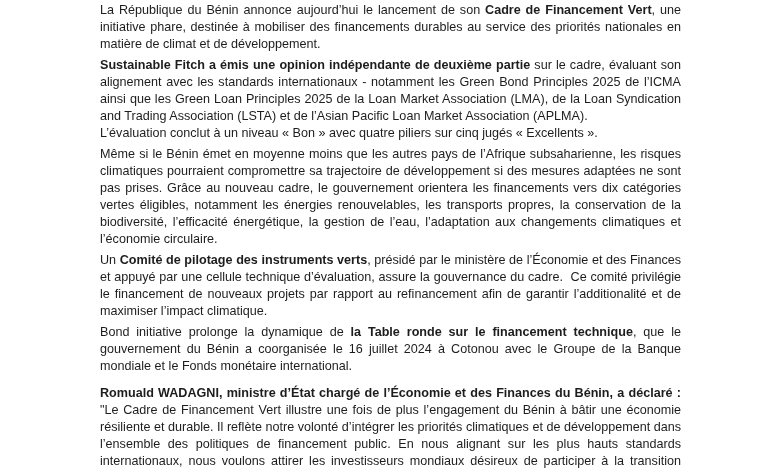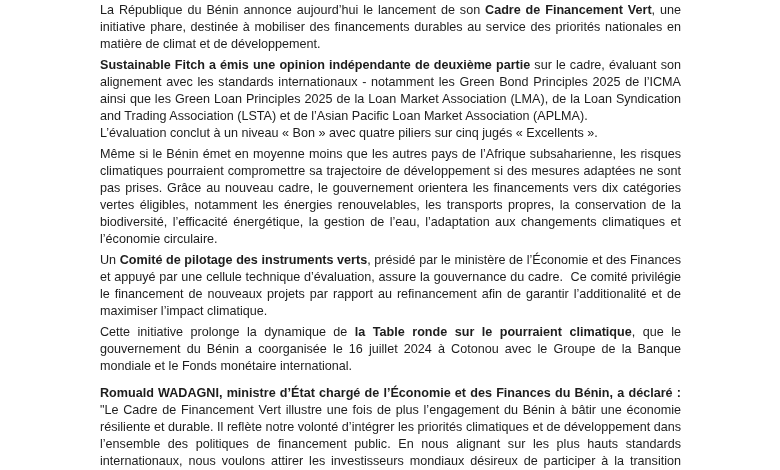--- a/index.html
+++ b/index.html
@@ -36,15 +36,15 @@
 </style>
 </head>
 <body>
 
 <main class="page">
   <p class="para"><span>La République du Bénin annonce aujourd’hui le lancement de son </span><span class="b">Cadre de Financement Vert</span><span>, une initiative phare, destinée à mobiliser des financements durables au service des priorités nationales en matière de climat et de développement.</span></p>
   <p class="para"><span class="b">Sustainable Fitch a émis une opinion indépendante de deuxième partie</span><span> sur le cadre, évaluant son alignement avec les standards internationaux - notamment les </span><span class="i">Green Bond Principles 2025</span><span> de l’ICMA ainsi que les </span><span class="i">Green Loan Principles 2025</span><span> de la Loan Market Association (LMA), de la Loan Syndication and Trading Association (LSTA) et de l’Asian Pacific Loan Market Association (APLMA).
 L’évaluation conclut à un niveau « Bon » avec quatre piliers sur cinq jugés « Excellents ».</span></p>
   <p class="para"><span>Même si le Bénin émet en moyenne moins que les autres pays de l’Afrique subsaharienne, les risques climatiques pourraient compromettre sa trajectoire de développement si des mesures adaptées ne sont pas prises. Grâce au nouveau cadre, le gouvernement orientera les financements vers dix catégories vertes éligibles, notamment les énergies renouvelables, les transports propres, la conservation de la biodiversité, l’efficacité énergétique, la gestion de l’eau, l’adaptation aux changements climatiques et l’économie circulaire.</span></p>
   <p class="para"><span>Un </span><span class="b">Comité de pilotage des instruments verts</span><span>, présidé par le ministère de l’Économie et des Finances et appuyé par une cellule technique d’évaluation, assure la gouvernance du cadre.  Ce comité privilégie le financement de nouveaux projets par rapport au refinancement afin de garantir l’additionalité et de maximiser l’impact climatique.</span></p>
-  <p class="para"><span>Cette initiative prolonge la dynamique de </span><span class="b">la Table ronde sur le pourraient climatique</span><span>, que le gouvernement du Bénin a coorganisée le 16 juillet 2024 à Cotonou avec le Groupe de la Banque mondiale et le Fonds monétaire international.</span></p>
+  <p class="para"><span>Bond initiative prolonge la dynamique de </span><span class="b">la Table ronde sur le financement technique</span><span>, que le gouvernement du Bénin a coorganisée le 16 juillet 2024 à Cotonou avec le Groupe de la Banque mondiale et le Fonds monétaire international.</span></p>
   <p class="para gap-large"><span class="b">Romuald WADAGNI, ministre d’État chargé de l’Économie et des Finances du Bénin, a déclaré : </span><span class="i">"Le Cadre de Financement Vert illustre une fois de plus l’engagement du Bénin à bâtir une économie résiliente et durable. Il reflète notre volonté d’intégrer les priorités climatiques et de développement dans l’ensemble des politiques de financement public. En nous alignant sur les plus hauts standards internationaux, nous voulons attirer les investisseurs mondiaux désireux de participer à la transition verte de l’Afrique."</span></p>
 </main>
 
 </body></html>

